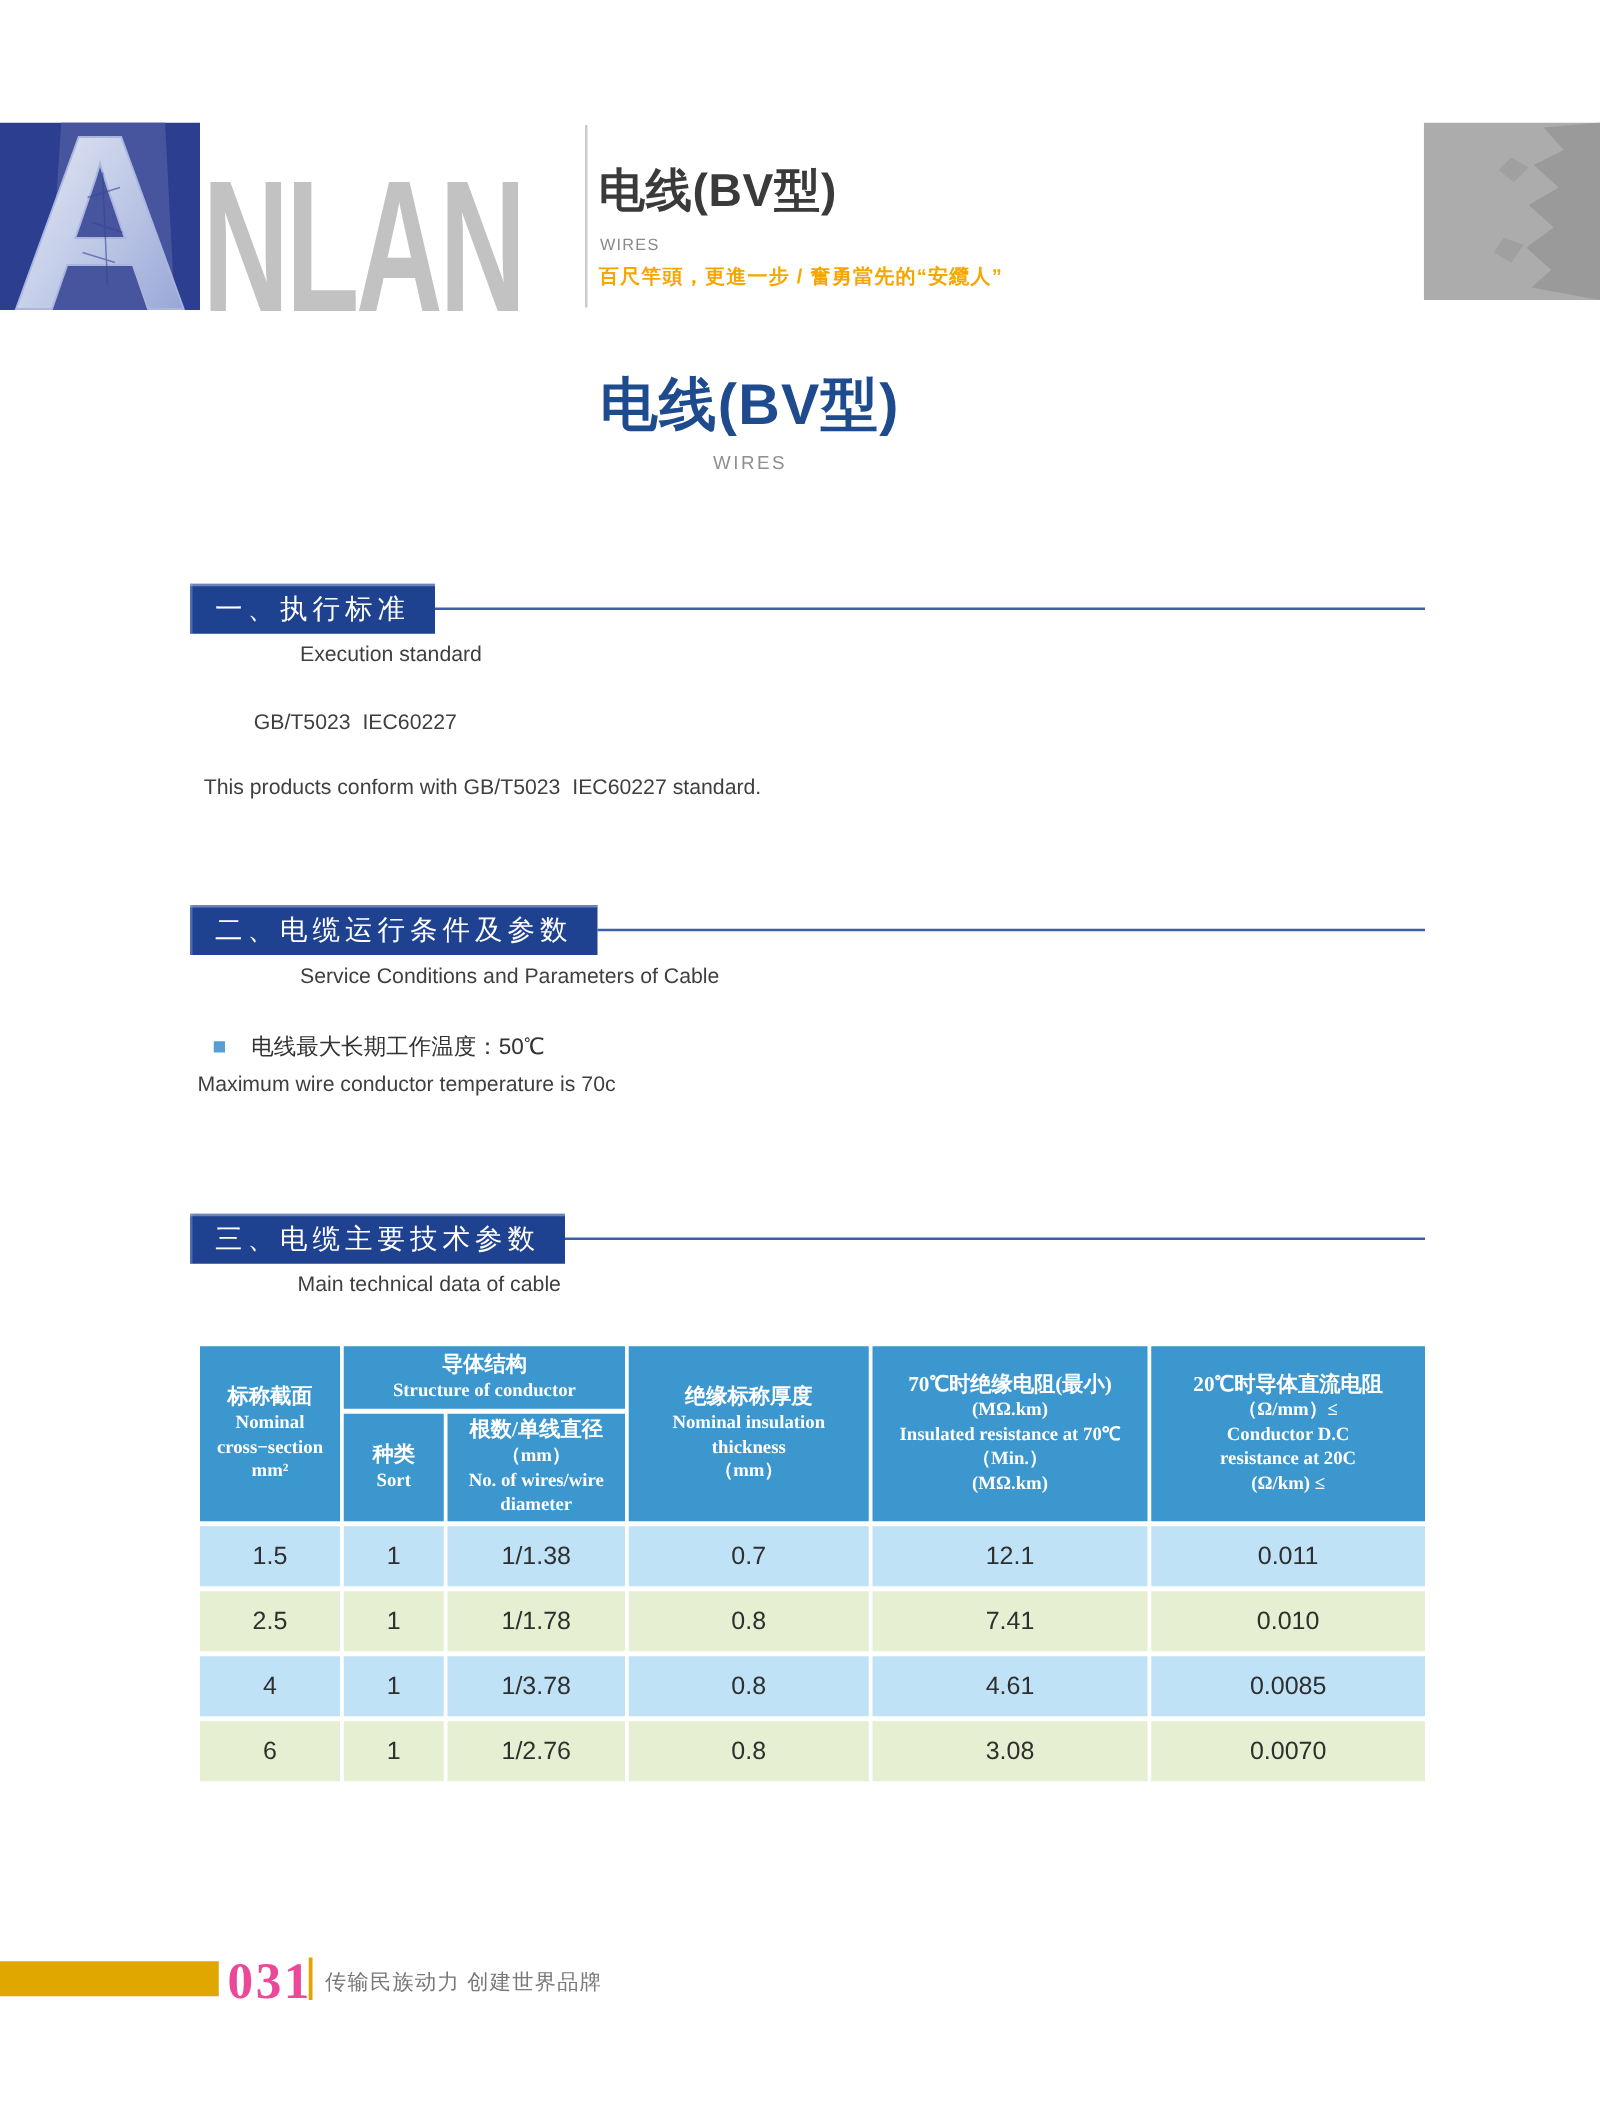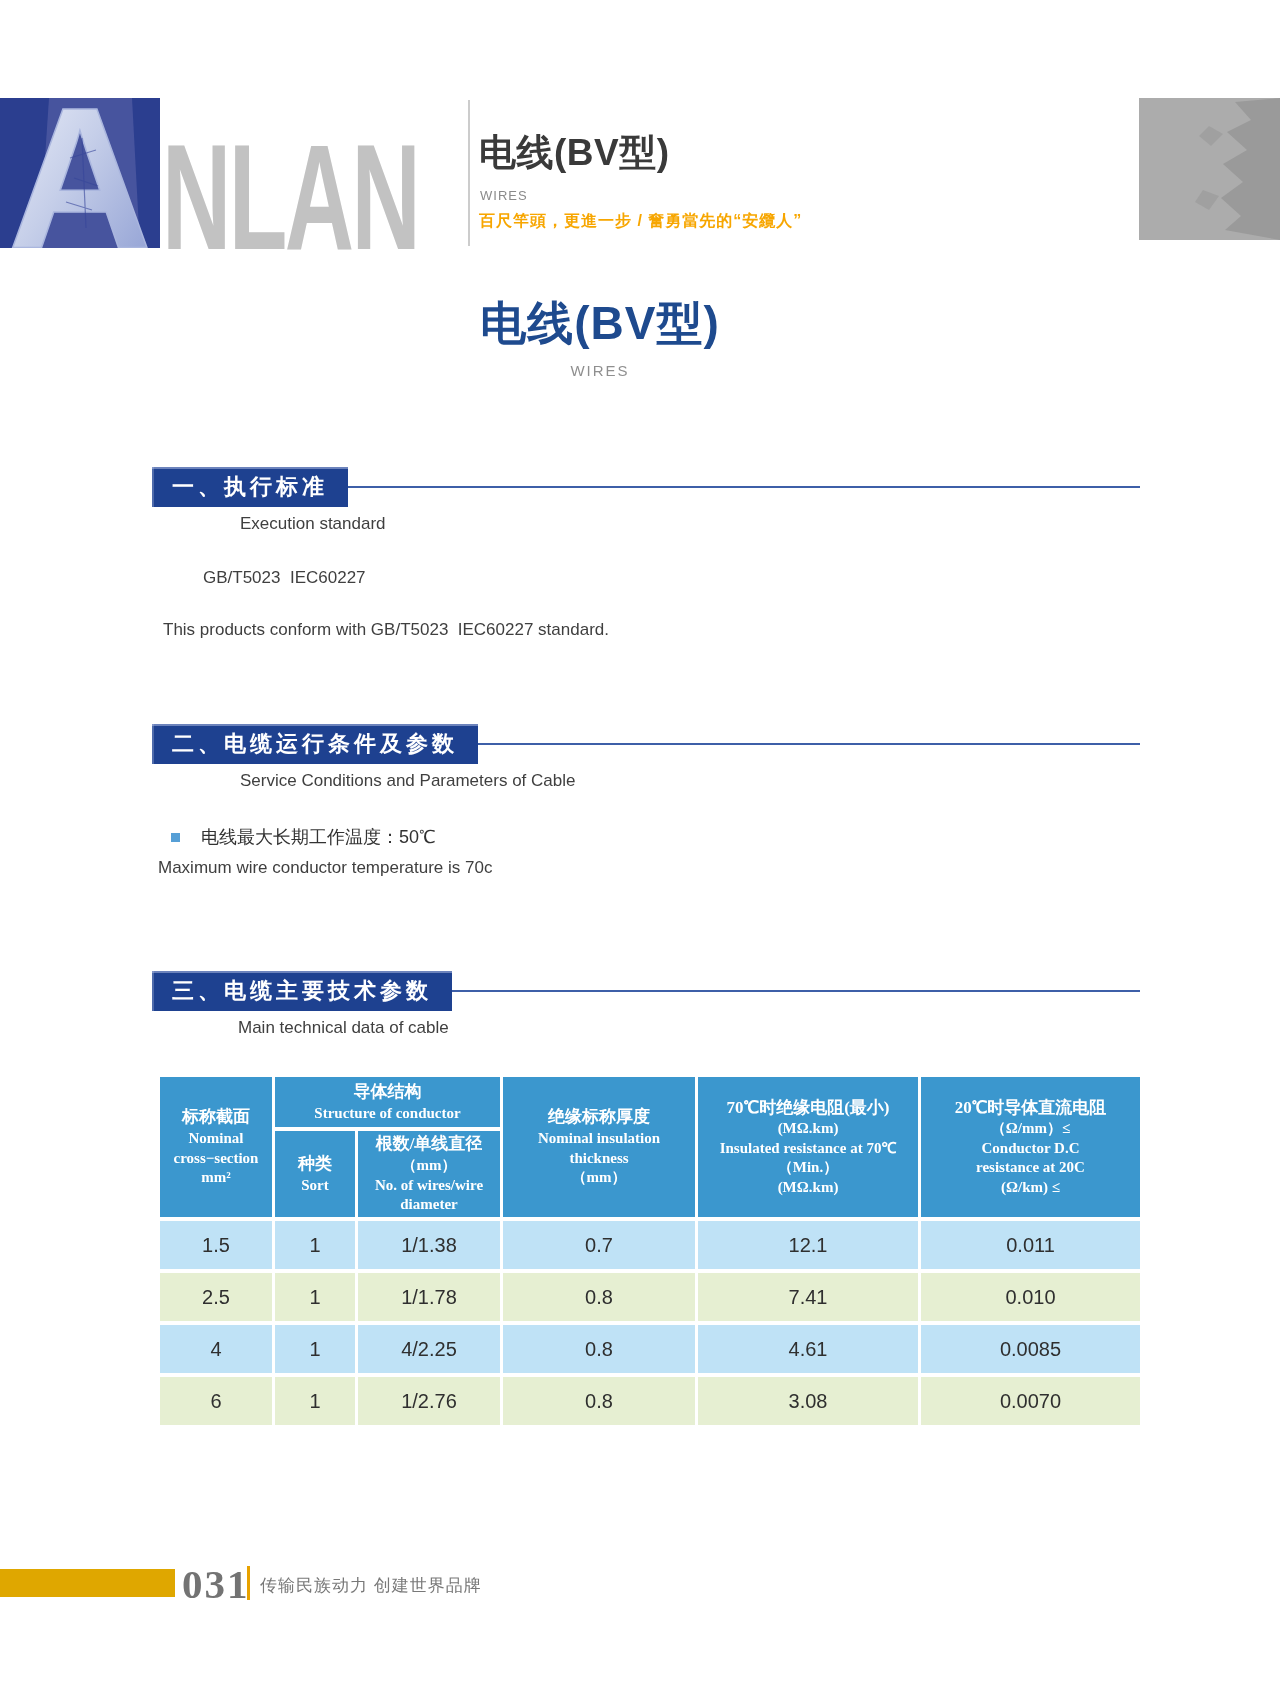--- a/index.html
+++ b/index.html
@@ -19,21 +19,21 @@
   .map-block { position:absolute; left:1139px; top:98px; width:141px; height:142px; }
 
   
   .main-title { position:absolute; left:0; top:293px; width:1200px; text-align:center;
                 font-size:46px; font-weight:bold; color:#1e4a8e; letter-spacing:1px; }
   .main-sub { position:absolute; left:0; top:362px; width:1200px; text-align:center;
               font-size:15px; color:#8f8f8f; letter-spacing:2px; }
 
   
   .sec-head { position:absolute; left:152px; width:988px; height:40px; display:flex; align-items:center; }
-  .sec-box { background:#1e4190; color:#ffffff; font-size:22px; font-weight:bold;
+  .sec-box { background:#1e4190; color:#ffffff; font-size:22px; font-weight:normal;
              letter-spacing:4px; height:40px; line-height:40px; padding:0 20px;
              white-space:nowrap; box-shadow:inset 0 2px 0 rgba(173,186,224,0.55), inset 2px 0 0 rgba(173,186,224,0.35); }
   .sec-rule { flex:1; height:0; border-top:2px solid #3e5fa8; }
   .sec-sub { position:absolute; font-size:17px; color:#3f3f3f; }
   .body-line { position:absolute; font-size:17px; color:#3f3f3f; white-space:pre; }
   .bullet { position:absolute; width:9px; height:9px; background:#569fd6; }
   .cn-line { position:absolute; font-size:18px; color:#323232; }
 
   
   .spec-table { position:absolute; left:157px; top:1073px; width:986px;
@@ -43,21 +43,21 @@
   .th-cn { font-size:17px; line-height:1.35; }
   .th-en { font-size:15px; line-height:1.3; }
   .spec-table td { text-align:center; vertical-align:middle; height:48px;
                    font-size:20px; color:#2f2f2f; }
   tr.row-blue td { background:#bfe2f6;margin-top:15px; }
   tr.row-green td { background:#e6efd2; }
 
   
   .foot-bar { position:absolute; left:0; top:1569px; width:175px; height:28px; background:#dfa700; }
   .foot-num { position:absolute; left:182px; top:1560px; font-family:"Liberation Serif", serif;
-              font-size:41px; font-weight:bold; color:#737373; letter-spacing:2px; }
+              font-size:41px; font-weight:bold; color:#ec4899; letter-spacing:2px; }
   .foot-div { position:absolute; left:247px; top:1566px; width:3px; height:34px; background:#e8a200; }
   .foot-slogan { position:absolute; left:260px; top:1574px; font-size:17px; color:#787878; letter-spacing:1px; }
 </style>
 </head>
 <body>
 
 <div class="page">
 
   <div class="logo-a">
     <svg width="160" height="150" viewBox="0 0 160 150">
@@ -180,21 +180,21 @@
       <td>2.5</td>
       <td>1</td>
       <td>1/1.78</td>
       <td>0.8</td>
       <td>7.41</td>
       <td>0.010</td>
     </tr>
     <tr class="row-blue">
       <td>4</td>
       <td>1</td>
-      <td>4/2.25</td>
+      <td>1/3.78</td>
       <td>0.8</td>
       <td>4.61</td>
       <td>0.0085</td>
     </tr>
     <tr class="row-green">
       <td>6</td>
       <td>1</td>
       <td>1/2.76</td>
       <td>0.8</td>
       <td>3.08</td>

